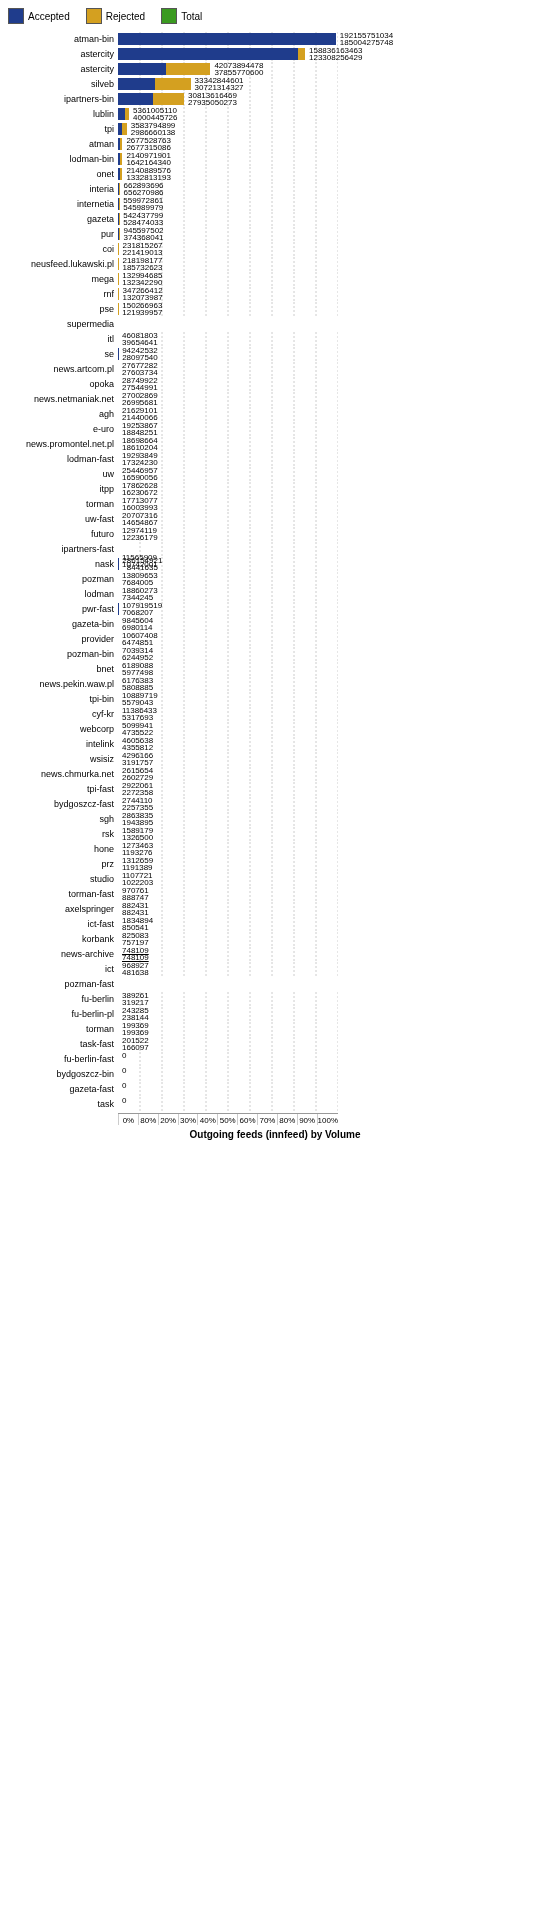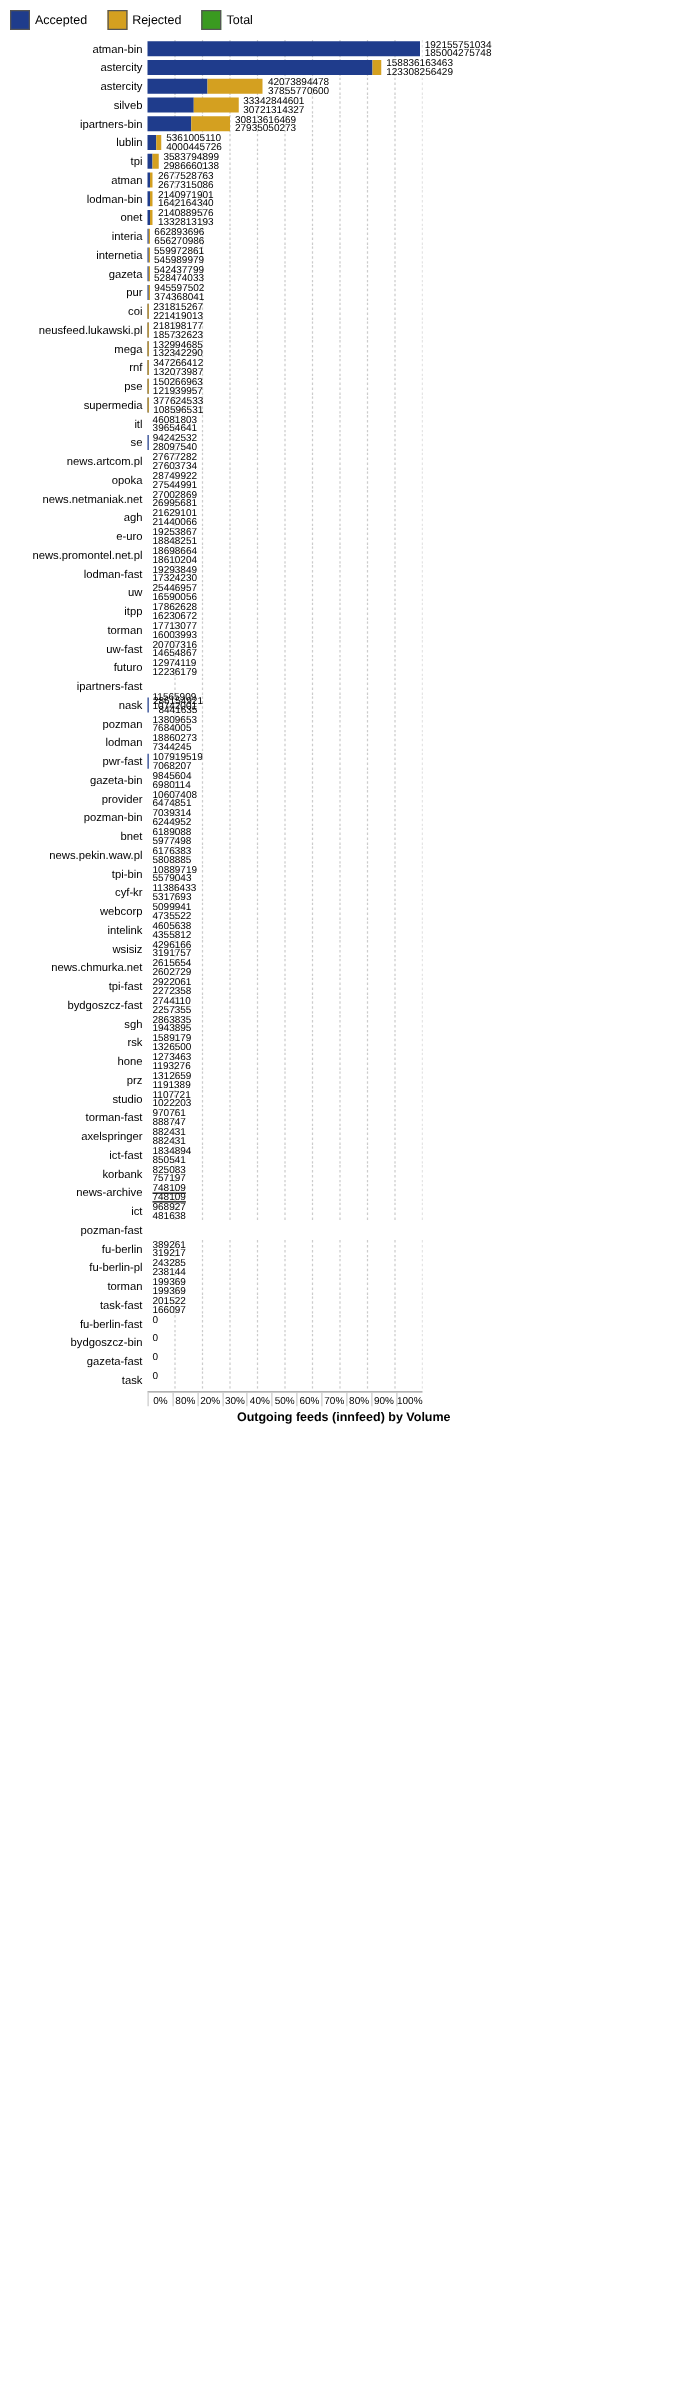--- a/index.html
+++ b/index.html
@@ -484,37 +484,20 @@
             <line x1="198" x2="198" y1="0" y2="14" stroke="#ccc" stroke-dasharray="2,2" stroke-width="1"></line>
             <line x1="220" x2="220" y1="0" y2="14" stroke="#ccc" stroke-dasharray="2,2" stroke-width="1"></line>
           </svg>
           <div class="bar-accepted" style="width: 0.176px; position: absolute; left: 0px; top: 1px;"></div>
           <div class="bar-rejected" style="width: 0.132px; position: absolute; left: 0.176px; top: 1px;"></div>
           <div class="bar-values" style="position: absolute; left: 2.308px; top: 0px; font-size: 8px; line-height: 7px; white-space: nowrap;">150266963<br>121939957</div>
         </div>
       </div>
       <div class="row">
         <div class="row-label">supermedia</div>
-        <div class="bar-area">
-          <svg style="position: absolute; left: 0px; top: 0px; width: 220px; height: 14px; pointer-events: none;">
-            <line x1="22" x2="22" y1="0" y2="14" stroke="#ccc" stroke-dasharray="2,2" stroke-width="1"></line>
-            <line x1="44" x2="44" y1="0" y2="14" stroke="#ccc" stroke-dasharray="2,2" stroke-width="1"></line>
-            <line x1="66" x2="66" y1="0" y2="14" stroke="#ccc" stroke-dasharray="2,2" stroke-width="1"></line>
-            <line x1="88" x2="88" y1="0" y2="14" stroke="#ccc" stroke-dasharray="2,2" stroke-width="1"></line>
-            <line x1="110" x2="110" y1="0" y2="14" stroke="#ccc" stroke-dasharray="2,2" stroke-width="1"></line>
-            <line x1="132" x2="132" y1="0" y2="14" stroke="#ccc" stroke-dasharray="2,2" stroke-width="1"></line>
-            <line x1="154" x2="154" y1="0" y2="14" stroke="#ccc" stroke-dasharray="2,2" stroke-width="1"></line>
-            <line x1="176" x2="176" y1="0" y2="14" stroke="#ccc" stroke-dasharray="2,2" stroke-width="1"></line>
-            <line x1="198" x2="198" y1="0" y2="14" stroke="#ccc" stroke-dasharray="2,2" stroke-width="1"></line>
-            <line x1="220" x2="220" y1="0" y2="14" stroke="#ccc" stroke-dasharray="2,2" stroke-width="1"></line>
-          </svg>
-          <div class="bar-accepted" style="width: 0.44px; position: absolute; left: 0px; top: 1px;"></div>
-          <div class="bar-rejected" style="width: 0.132px; position: absolute; left: 0.44px; top: 1px;"></div>
-          <div class="bar-values" style="position: absolute; left: 2.572px; top: 0px; font-size: 8px; line-height: 7px; white-space: nowrap;">377624533<br>108596531</div>
-        </div>
       </div>
       <div class="row">
         <div class="row-label">itl</div>
         <div class="bar-area">
           <svg style="position: absolute; left: 0px; top: 0px; width: 220px; height: 14px; pointer-events: none;">
             <line x1="22" x2="22" y1="0" y2="14" stroke="#ccc" stroke-dasharray="2,2" stroke-width="1"></line>
             <line x1="44" x2="44" y1="0" y2="14" stroke="#ccc" stroke-dasharray="2,2" stroke-width="1"></line>
             <line x1="66" x2="66" y1="0" y2="14" stroke="#ccc" stroke-dasharray="2,2" stroke-width="1"></line>
             <line x1="88" x2="88" y1="0" y2="14" stroke="#ccc" stroke-dasharray="2,2" stroke-width="1"></line>
             <line x1="110" x2="110" y1="0" y2="14" stroke="#ccc" stroke-dasharray="2,2" stroke-width="1"></line>

